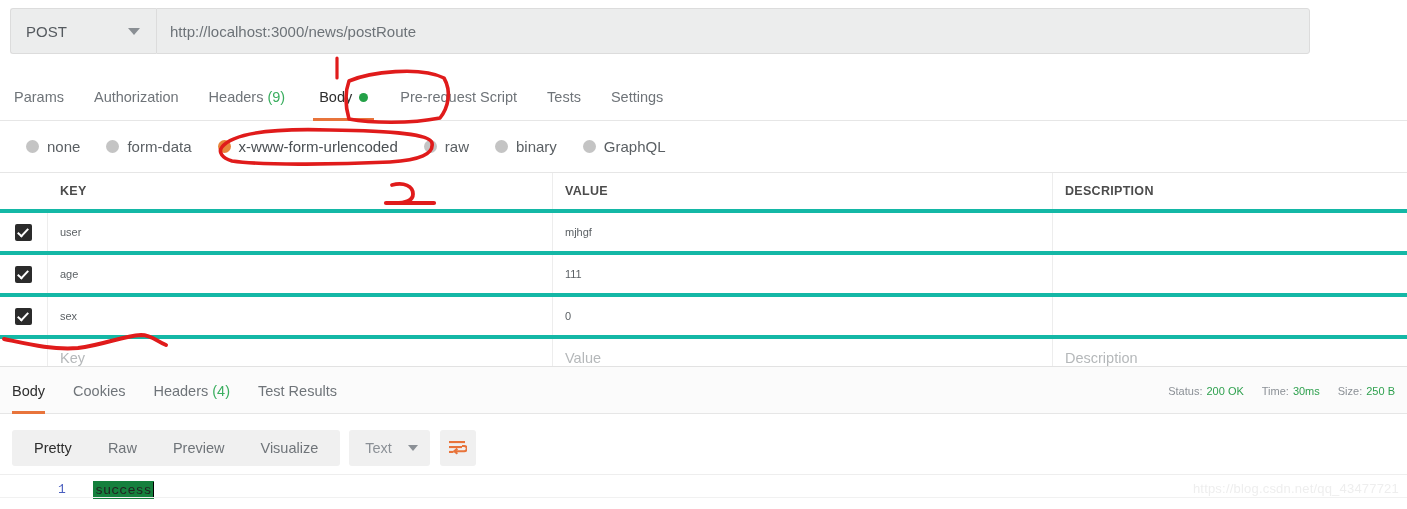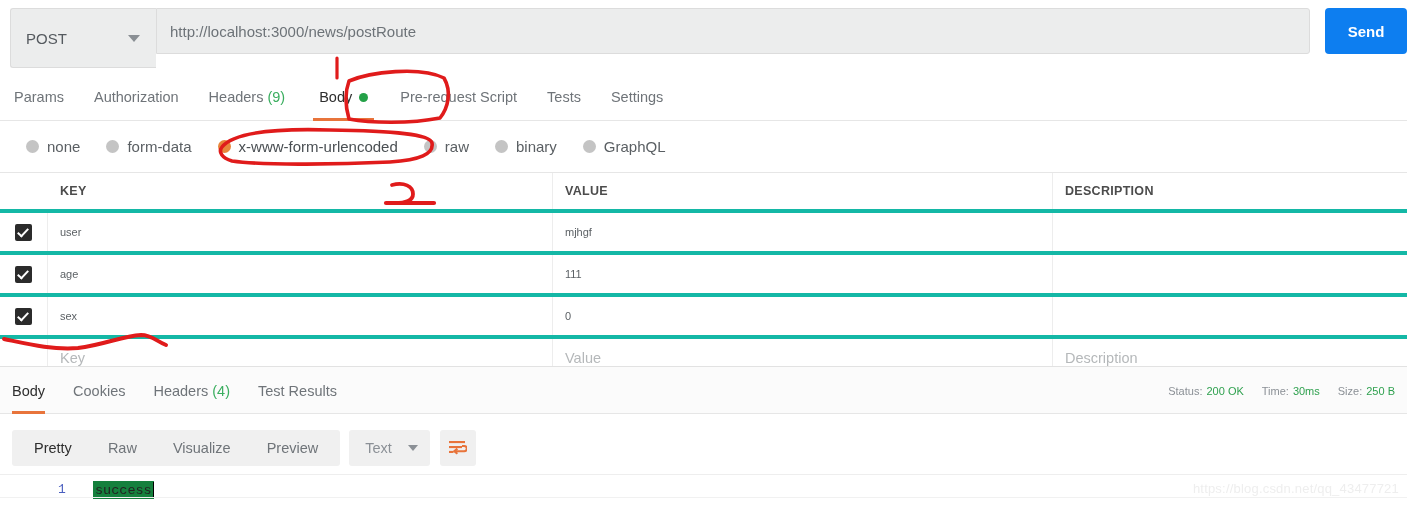--- a/index.html
+++ b/index.html
@@ -21,21 +21,21 @@
   .url-bar {
     position: absolute;
     left: 0; top: 0;
     width: 1407px; height: 62px;
     background: #ffffff;
     box-sizing: border-box;
   }
   .method-select {
     position: absolute;
     left: 10px; top: 8px;
-    width: 146px; height: 60px;
+    width: 146px; height: 46px;
     background: #eceded;
     border: 1px solid #dcdcdc;
     border-right: none;
     border-radius: 3px 0 0 3px;
     box-sizing: border-box;
     display: flex;
     align-items: center;
     cursor: pointer;
   }
   .method-label {
@@ -405,21 +405,20 @@
 <body>
 
 <div class="url-bar">
   <div class="method-select">
     <span class="method-label">POST</span>
     <span class="chev"></span>
   </div>
   <div class="url-input-wrap">
     <span class="url-text">http://localhost:3000/news/postRoute</span>
   </div>
-  <button class="send-btn">Send</button>
 </div>
 
 <div class="req-tabs">
   <div class="req-tab" style="margin-left:14px;">
     <span>Params</span>
   </div>
   <div class="req-tab" style="margin-left:30px;">
     <span>Authorization</span>
   </div>
   <div class="req-tab" style="margin-left:30px;">
@@ -574,24 +573,24 @@
 
 <div class="viewer-tools">
   <div class="seg">
     <div class="seg-btn active">
       <span>Pretty</span>
     </div>
     <div class="seg-btn">
       <span>Raw</span>
     </div>
     <div class="seg-btn">
+      <span>Preview</span>
+    </div>
+    <div class="seg-btn">
       <span>Visualize</span>
-    </div>
-    <div class="seg-btn">
-      <span>Preview</span>
     </div>
   </div>
   <div class="fmt-select">
     <span class="fmt-label">Text</span>
     <span class="chev-sm"></span>
   </div>
   <div class="wrap-btn">
     <svg width="19" height="17" viewBox="0 0 19 17">
       <rect x="1" y="1" width="16" height="2.1" fill="#e8743b"></rect>
       <rect x="1" y="6" width="13" height="2.1" fill="#e8743b"></rect>

